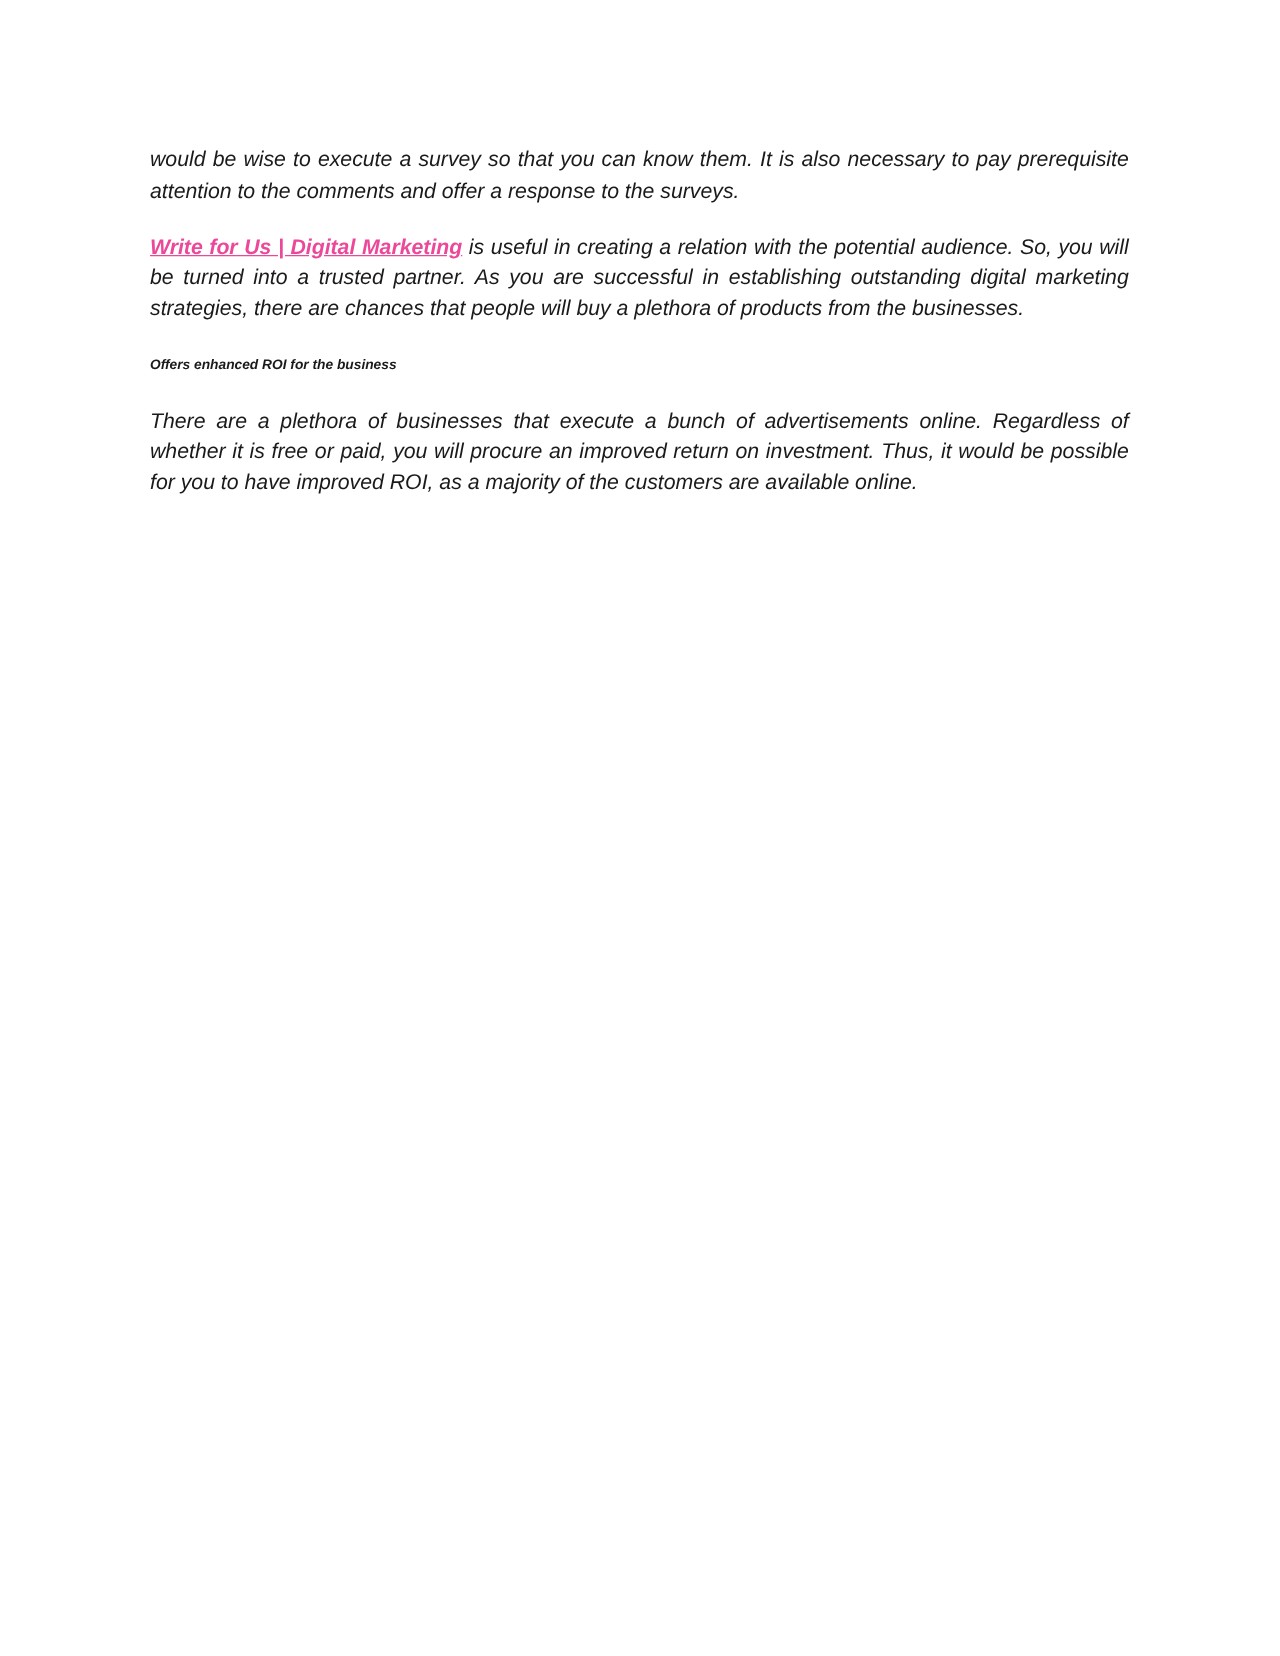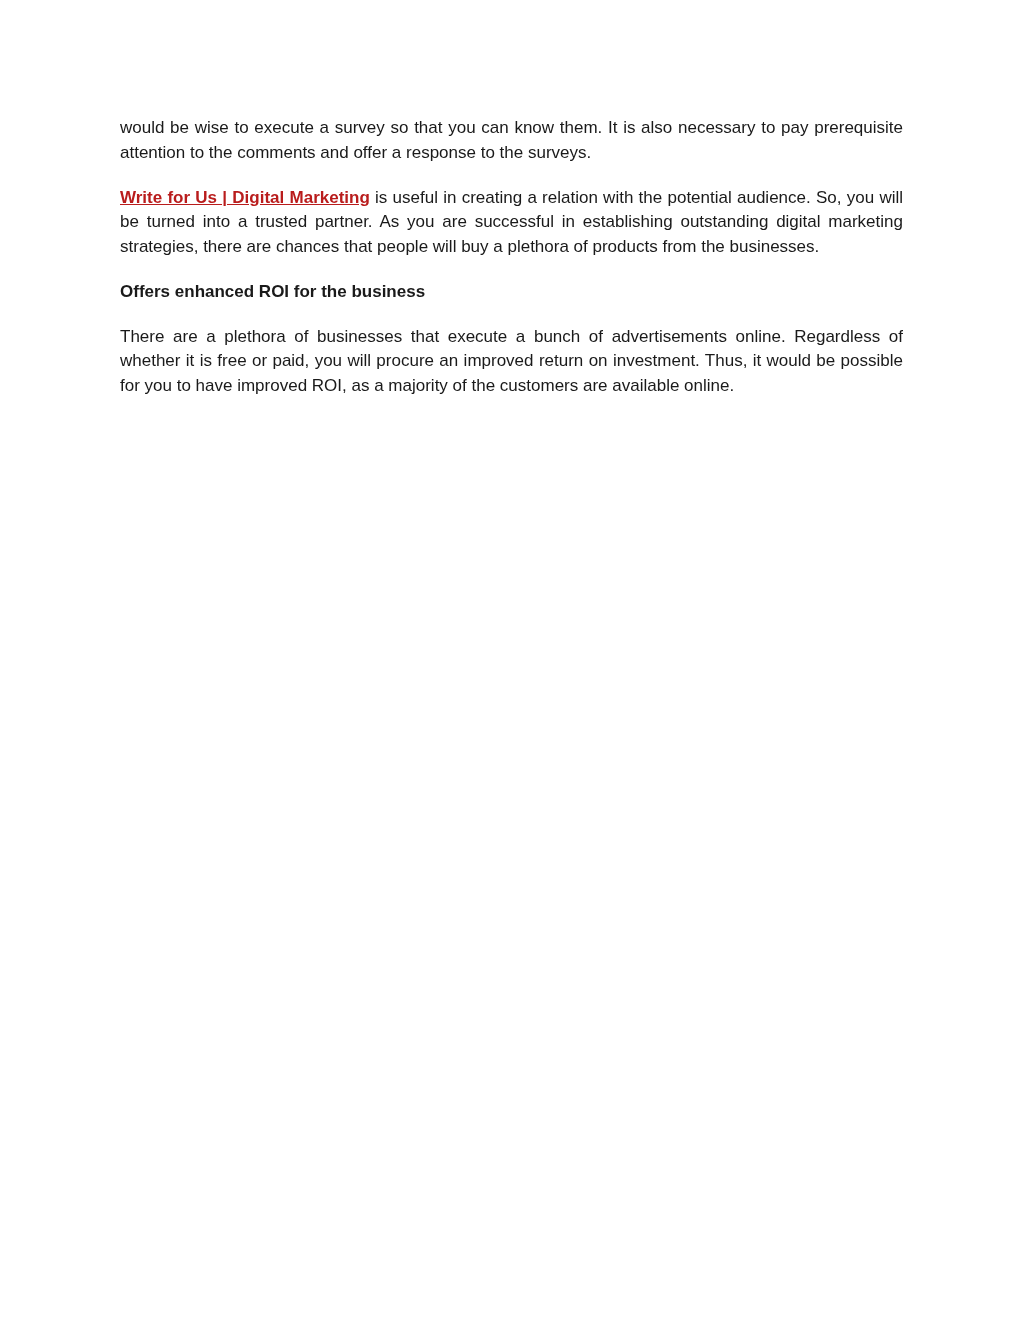--- a/index.html
+++ b/index.html
@@ -13,47 +13,48 @@
     position: relative;
     font-family: "Liberation Sans", sans-serif;
   }
   .doc-page {
     position: absolute;
     left: 0;
     top: 0;
     width: 1024px;
     height: 1325px;
     background: #ffffff;
+    font-style: italic;
   }
   .doc-content {
     position: absolute;
     left: 120px;
     top: 116px;
     width: 783px;
     font-size: 17px;
     line-height: 24.6px;
     color: #1a1a1a;
     text-align: justify;
   }
   .doc-content p {
     margin: 0 0 20.4px 0;
   }
   .doc-content p.preserve-leading {
     white-space: pre-wrap;
   }
   .doc-content h2 {
-    font-size: 17px;
+    font-size: 11px;
     line-height: 24.6px;
     font-weight: bold;
     margin: 0 0 20.4px 0;
     text-align: left;
     color: #1a1a1a;
   }
   a.doc-link {
-    color: #b91c1c;
+    color: #ec4899;
     font-weight: bold;
     text-decoration: underline;
     cursor: pointer;
   }
 </style>
 </head>
 <body>
 
 <div class="doc-page">
   <div class="doc-content">

